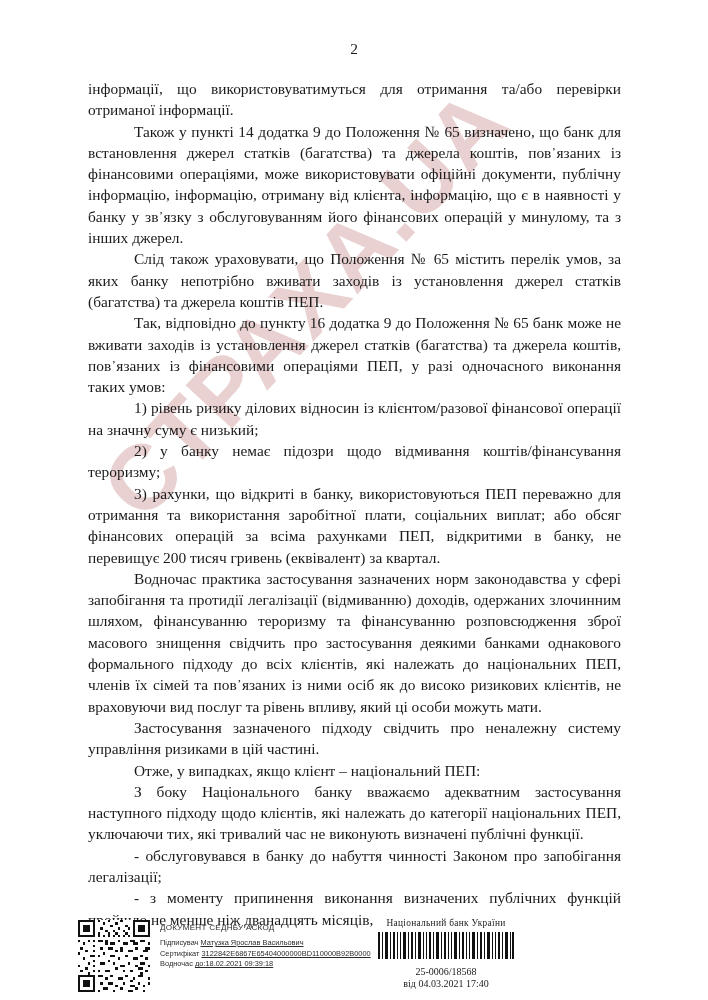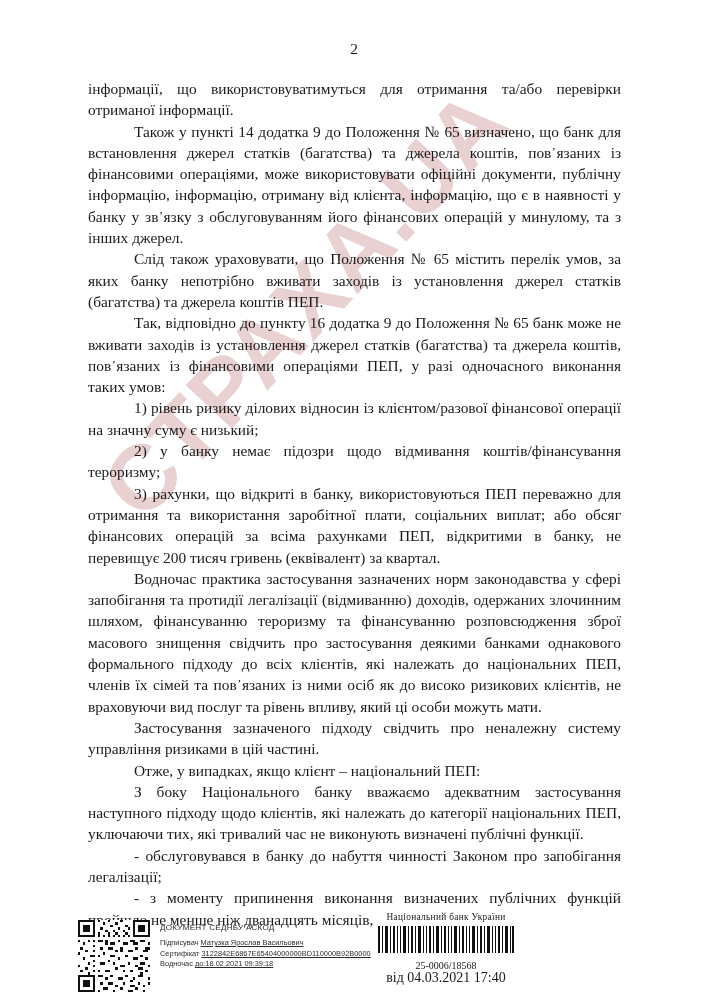--- a/index.html
+++ b/index.html
@@ -116,21 +116,21 @@
   }
   .sign-row .lbl { color: #2b2b2b; }
   .sign-row .val {
     text-decoration: underline;
     text-underline-offset: 1px;
   }
 
   .stamp-block {
     position: absolute;
     right: 30px;
-    top: 0;
+    top: 6px;
     width: 200px;
     text-align: center;
     font-family: "Liberation Serif", "DejaVu Serif", serif;
   }
   .stamp-title {
     font-size: 9.4px;
     letter-spacing: 0.3px;
     color: #1a1a1a;
     margin-bottom: 4px;
     white-space: nowrap;
@@ -139,21 +139,21 @@
     width: 140px;
     height: 27px;
     margin: 0 auto 3px auto;
   }
   .stamp-code {
     font-size: 10px;
     line-height: 12px;
     color: #1a1a1a;
   }
   .stamp-date {
-    font-size: 14px;
+    font-size: 10px;
     line-height: 12px;
     color: #1a1a1a;
   }
 </style>
 </head>
 <body>
 
 <div class="page">
 
   <div class="watermark">

